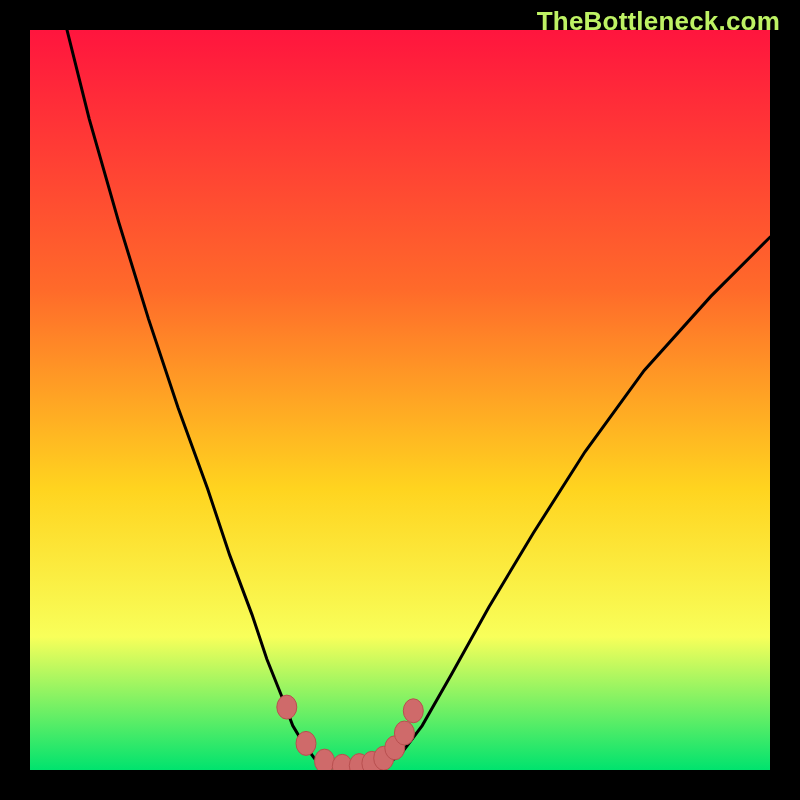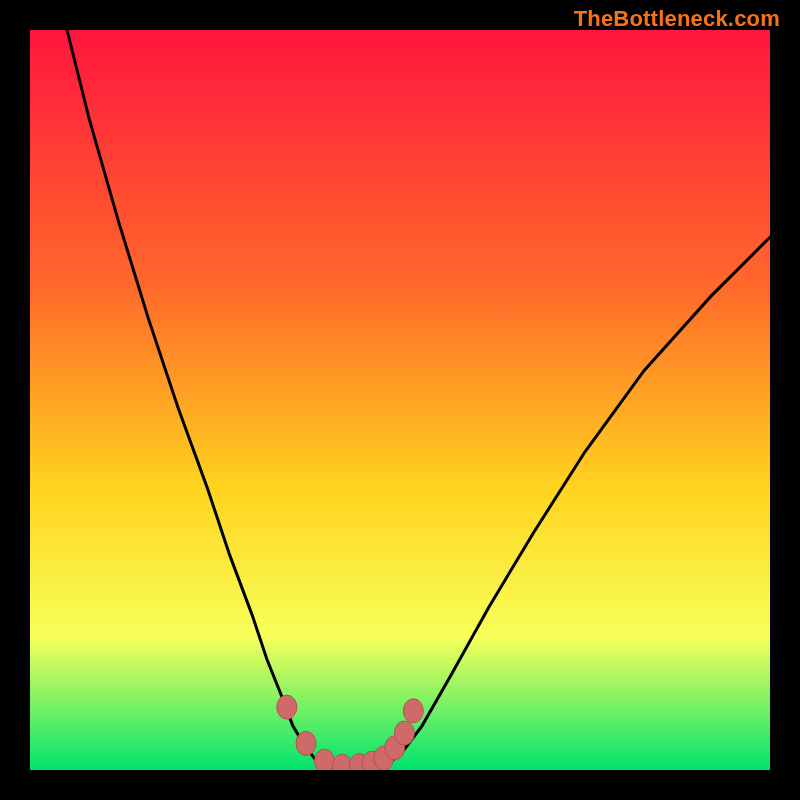--- a/index.html
+++ b/index.html
@@ -24,23 +24,23 @@
     top: 30px;
     width: 740px;
     height: 740px;
     overflow: hidden;
   }
   .watermark {
     position: absolute;
     top: 6px;
     right: 20px;
     font-family: Arial, Helvetica, sans-serif;
-    font-size: 22px;
+    font-size: 26px;
     font-weight: 600;
-    color: #f97316;
+    color: #bef264;
     letter-spacing: 0.2px;
   }
   svg { display: block; }
 </style>
 </head>
 <body>
 
 <div class="frame">
   <div class="plot">
     <svg width="740" height="740" viewBox="0 0 740 740" preserveAspectRatio="none">

